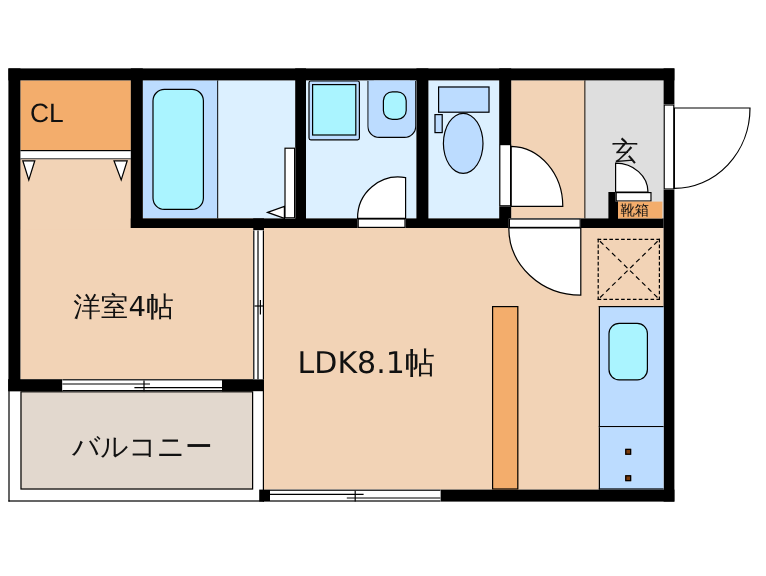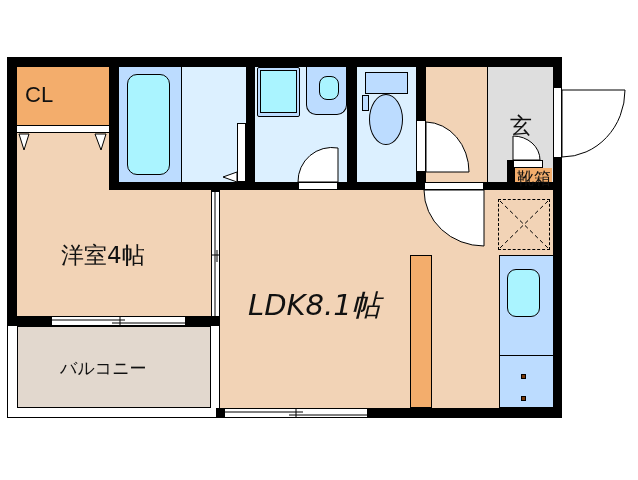--- a/index.html
+++ b/index.html
@@ -104,16 +104,16 @@
   <line x1="112" y1="323" x2="185" y2="323" stroke="#000"></line>
   <line x1="120" y1="317" x2="120" y2="326" stroke="#000"></line>
 
   <line x1="225" y1="412" x2="303" y2="412" stroke="#000"></line>
   <line x1="289" y1="415" x2="367" y2="415" stroke="#000"></line>
   <line x1="296" y1="409" x2="296" y2="418" stroke="#000"></line>
 </svg>
 
 <div class="lbl" style="left:25px;top:82px;font-size:22px;font-family:'Liberation Sans',sans-serif;">CL</div>
 <div class="lbl" style="left:61px;top:240px;font-size:23px;font-family:'DejaVu Sans',sans-serif;">洋室4帖</div>
-<div class="lbl" style="left:248px;top:286px;font-size:29px;font-family:'DejaVu Sans',sans-serif;font-style:italic;">LDK8.1帖</div>
-<div class="lbl" style="left:60px;top:357px;font-size:17px;font-family:'DejaVu Sans',sans-serif;">バルコニー</div>
+<div class="lbl" style="left:248px;top:286px;font-size:25px;font-family:'DejaVu Sans',sans-serif;">LDK8.1帖</div>
+<div class="lbl" style="left:60px;top:357px;font-size:23px;font-family:'DejaVu Sans',sans-serif;">バルコニー</div>
 <div class="lbl" style="left:510px;top:111px;font-size:22px;font-family:'DejaVu Sans',sans-serif;">玄</div>
-<div class="lbl" style="left:517px;top:167px;font-size:17px;font-family:'DejaVu Sans',sans-serif;">靴箱</div>
+<div class="lbl" style="left:517px;top:167px;font-size:12px;font-family:'DejaVu Sans',sans-serif;">靴箱</div>
 
 </body></html>

